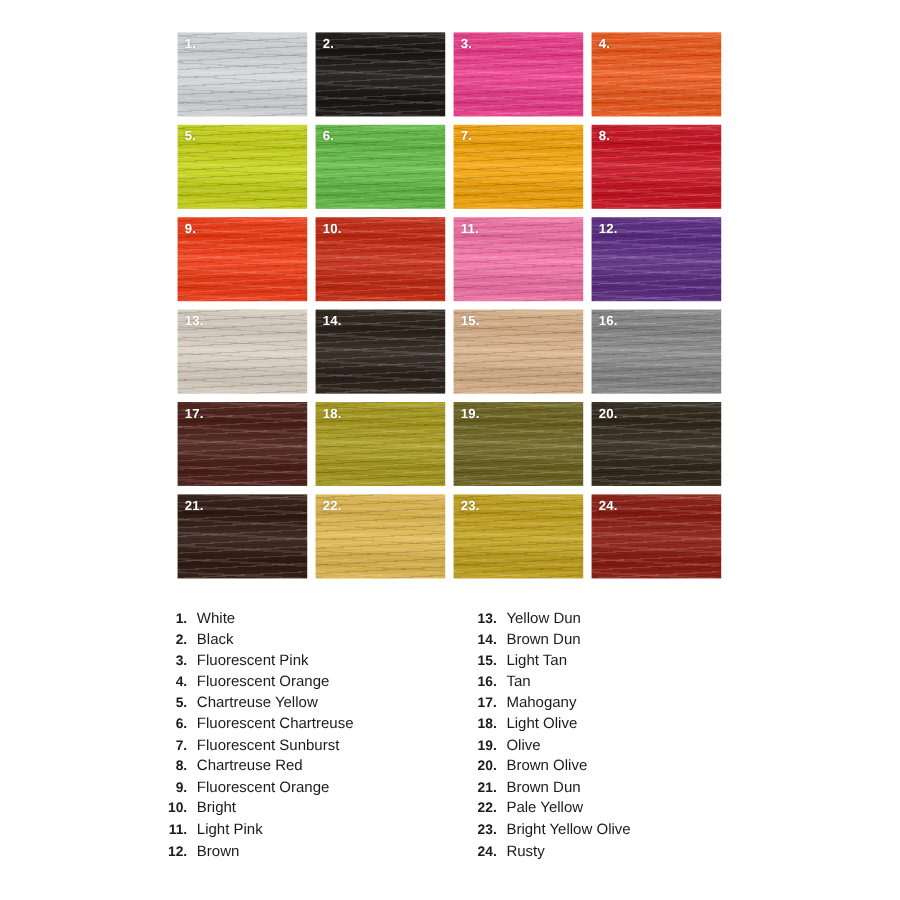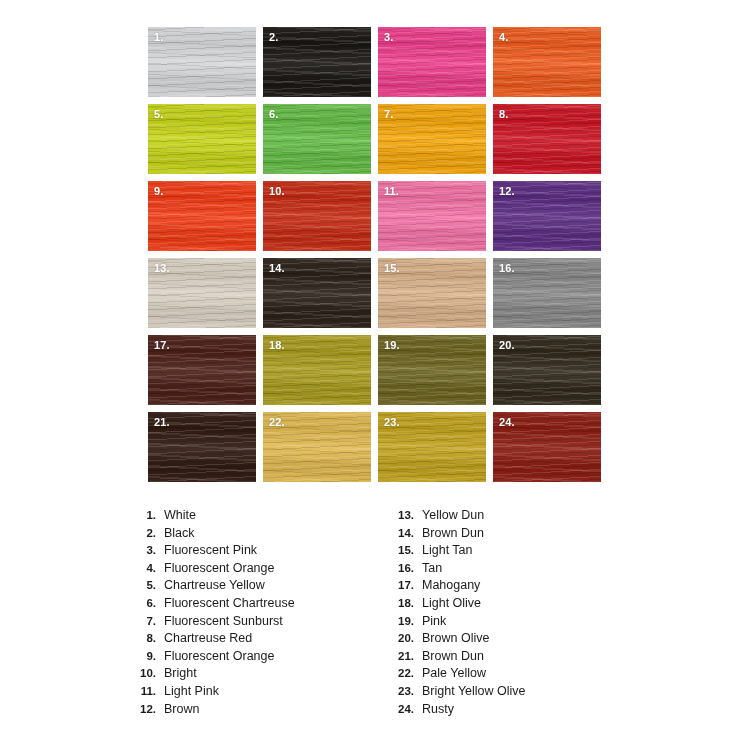--- a/index.html
+++ b/index.html
@@ -302,21 +302,21 @@
       <div class="legend-item">
         <span class="legend-num">17.</span>
         <span class="legend-label">Mahogany</span>
       </div>
       <div class="legend-item">
         <span class="legend-num">18.</span>
         <span class="legend-label">Light Olive</span>
       </div>
       <div class="legend-item">
         <span class="legend-num">19.</span>
-        <span class="legend-label">Pink</span>
+        <span class="legend-label">Olive</span>
       </div>
       <div class="legend-item">
         <span class="legend-num">20.</span>
         <span class="legend-label">Brown Olive</span>
       </div>
       <div class="legend-item">
         <span class="legend-num">21.</span>
         <span class="legend-label">Brown Dun</span>
       </div>
       <div class="legend-item">

